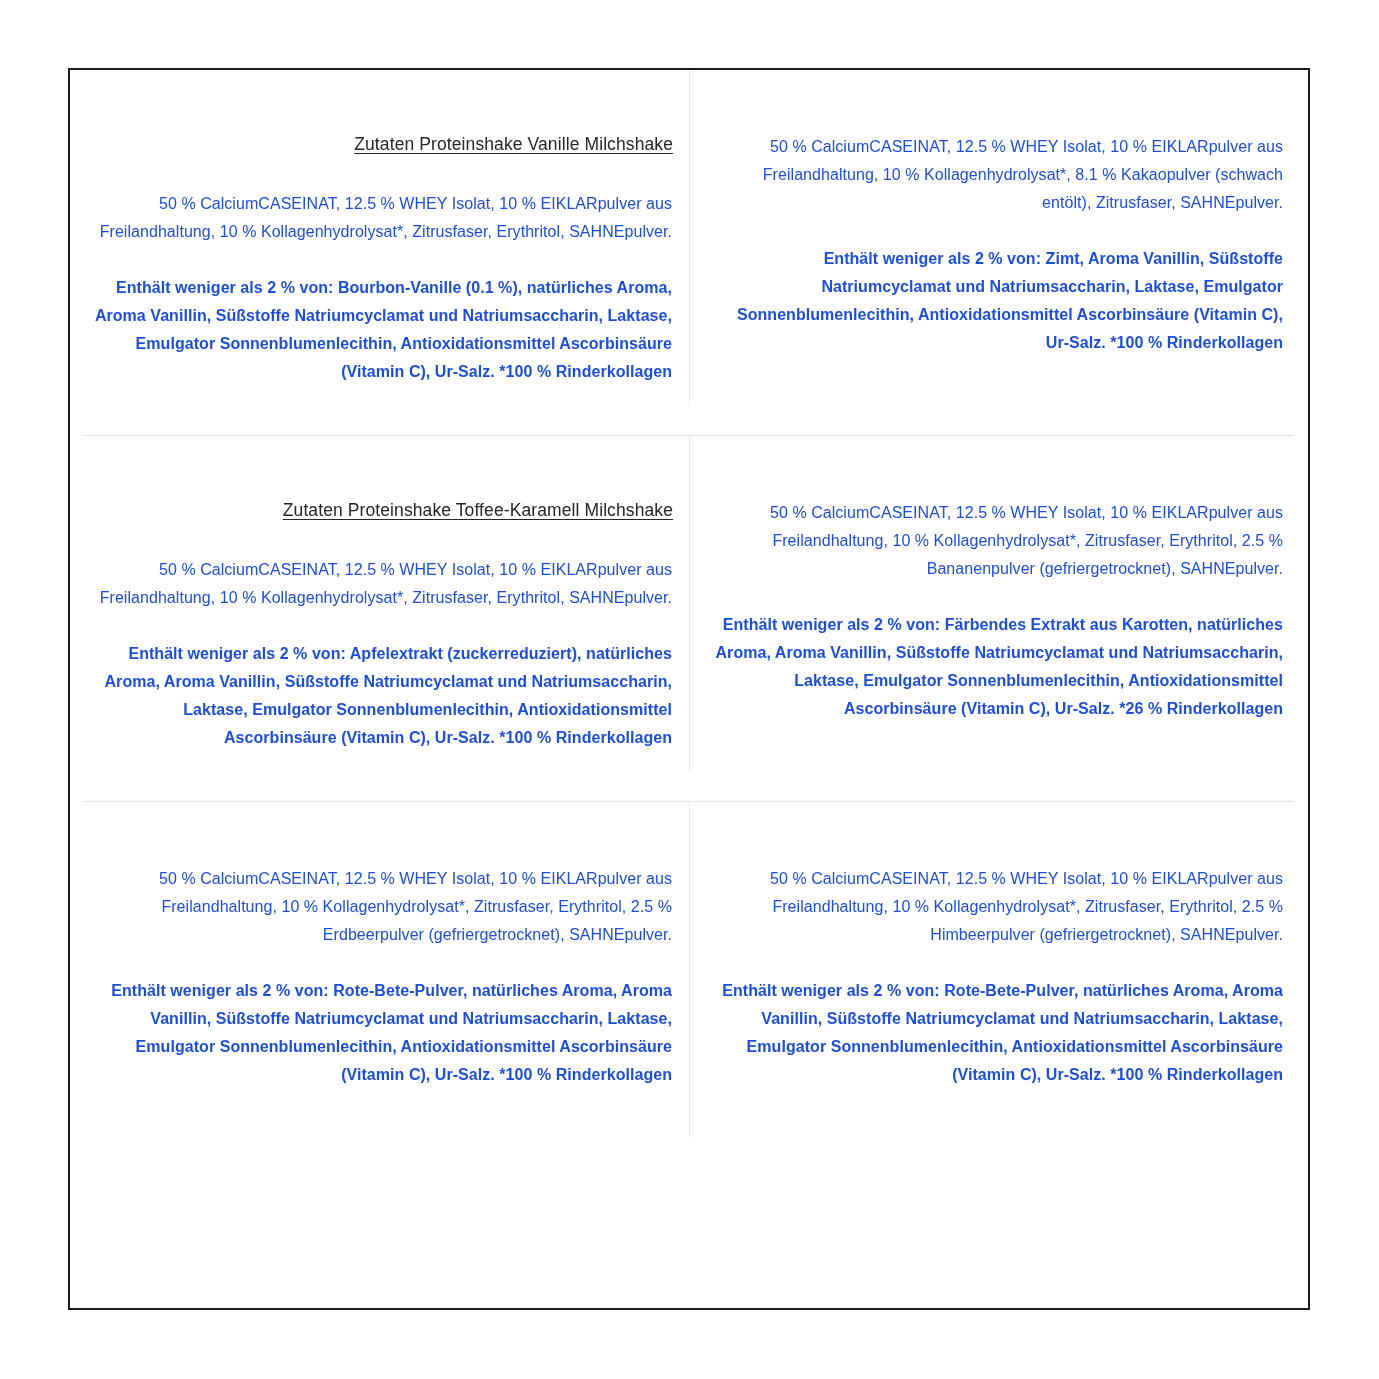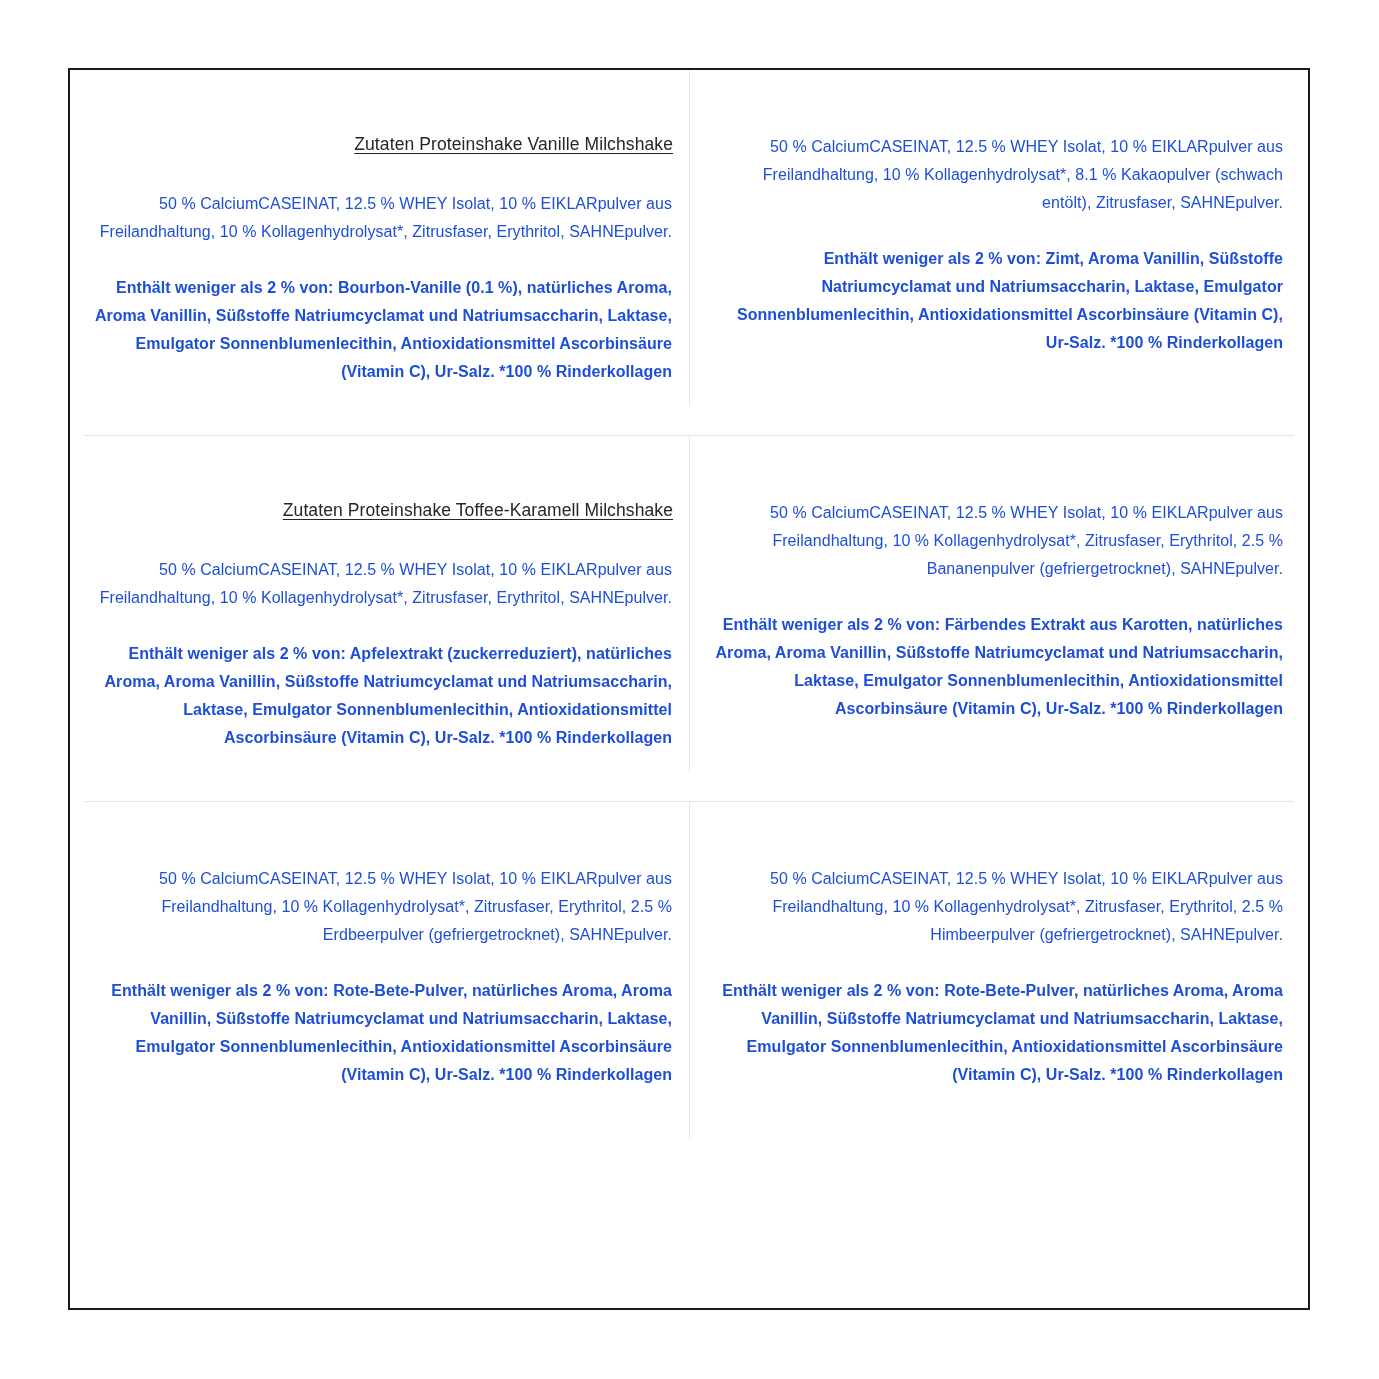--- a/index.html
+++ b/index.html
@@ -103,21 +103,21 @@
     </div>
 
     <div class="row">
       <div class="cell left">
         <div class="panel-title">Zutaten Proteinshake Toffee-Karamell Milchshake</div>
         <p class="panel-para">50 % CalciumCASEINAT, 12.5 % WHEY Isolat, 10 % EIKLARpulver aus Freilandhaltung, 10 % Kollagenhydrolysat*, Zitrusfaser, Erythritol, SAHNEpulver.</p>
         <p class="panel-para">Enthält weniger als 2 % von: Apfelextrakt (zuckerreduziert), natürliches Aroma, Aroma Vanillin, Süßstoffe Natriumcyclamat und Natriumsaccharin, Laktase, Emulgator Sonnenblumenlecithin, Antioxidationsmittel Ascorbinsäure (Vitamin C), Ur-Salz. *100 % Rinderkollagen</p>
       </div>
       <div class="cell right">
         <p class="panel-para">50 % CalciumCASEINAT, 12.5 % WHEY Isolat, 10 % EIKLARpulver aus Freilandhaltung, 10 % Kollagenhydrolysat*, Zitrusfaser, Erythritol, 2.5 % Bananenpulver (gefriergetrocknet), SAHNEpulver.</p>
-        <p class="panel-para">Enthält weniger als 2 % von: Färbendes Extrakt aus Karotten, natürliches Aroma, Aroma Vanillin, Süßstoffe Natriumcyclamat und Natriumsaccharin, Laktase, Emulgator Sonnenblumenlecithin, Antioxidationsmittel Ascorbinsäure (Vitamin C), Ur-Salz. *100 % Rinderkollagen</p>
+        <p class="panel-para">Enthält weniger als 2 % von: Färbendes Extrakt aus Karotten, natürliches Aroma, Aroma Vanillin, Süßstoffe Natriumcyclamat und Natriumsaccharin, Laktase, Emulgator Sonnenblumenlecithin, Antioxidationsmittel Ascorbinsäure (Vitamin C), Ur-Salz. *26 % Rinderkollagen</p>
       </div>
     </div>
 
     <div class="row">
       <div class="cell left">
         <p class="panel-para">50 % CalciumCASEINAT, 12.5 % WHEY Isolat, 10 % EIKLARpulver aus Freilandhaltung, 10 % Kollagenhydrolysat*, Zitrusfaser, Erythritol, 2.5 % Erdbeerpulver (gefriergetrocknet), SAHNEpulver.</p>
         <p class="panel-para">Enthält weniger als 2 % von: Rote-Bete-Pulver, natürliches Aroma, Aroma Vanillin, Süßstoffe Natriumcyclamat und Natriumsaccharin, Laktase, Emulgator Sonnenblumenlecithin, Antioxidationsmittel Ascorbinsäure (Vitamin C), Ur-Salz. *100 % Rinderkollagen</p>
       </div>
       <div class="cell right">
         <p class="panel-para">50 % CalciumCASEINAT, 12.5 % WHEY Isolat, 10 % EIKLARpulver aus Freilandhaltung, 10 % Kollagenhydrolysat*, Zitrusfaser, Erythritol, 2.5 % Himbeerpulver (gefriergetrocknet), SAHNEpulver.</p>

